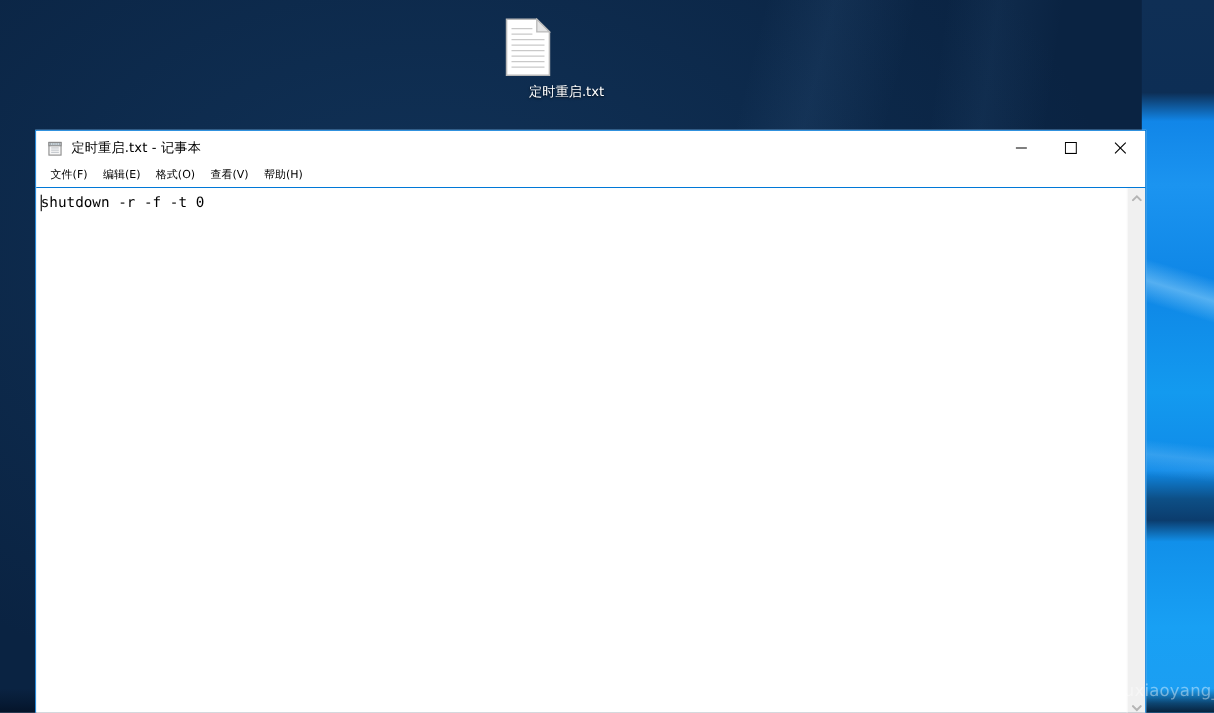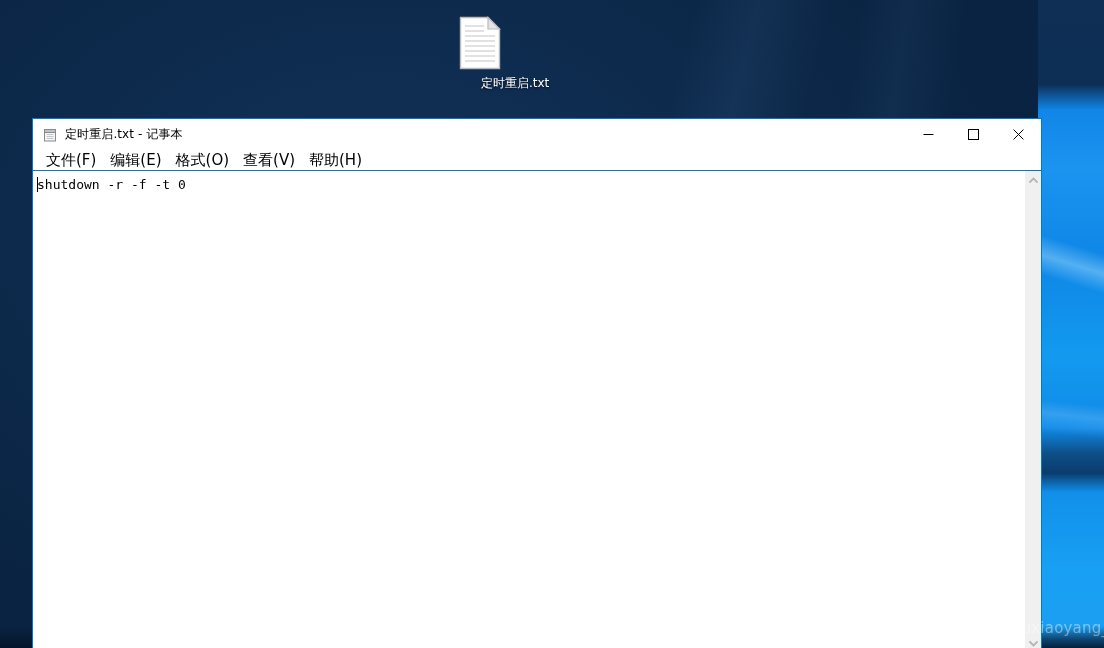--- a/index.html
+++ b/index.html
@@ -153,21 +153,21 @@
   }
 
   
   .menubar {
     height: 20px;
     flex: 0 0 20px;
     display: flex;
     align-items: center;
     padding-left: 6px;
     background: #ffffff;
-    font-size: 15px;
+    font-size: 10px;
   }
   .menu-item {
     padding: 1px 7px;
     color: #000000;
     font-family: "DejaVu Sans", "Liberation Sans", sans-serif;
     white-space: nowrap;
     cursor: default;
     line-height: 16px;
   }
 

